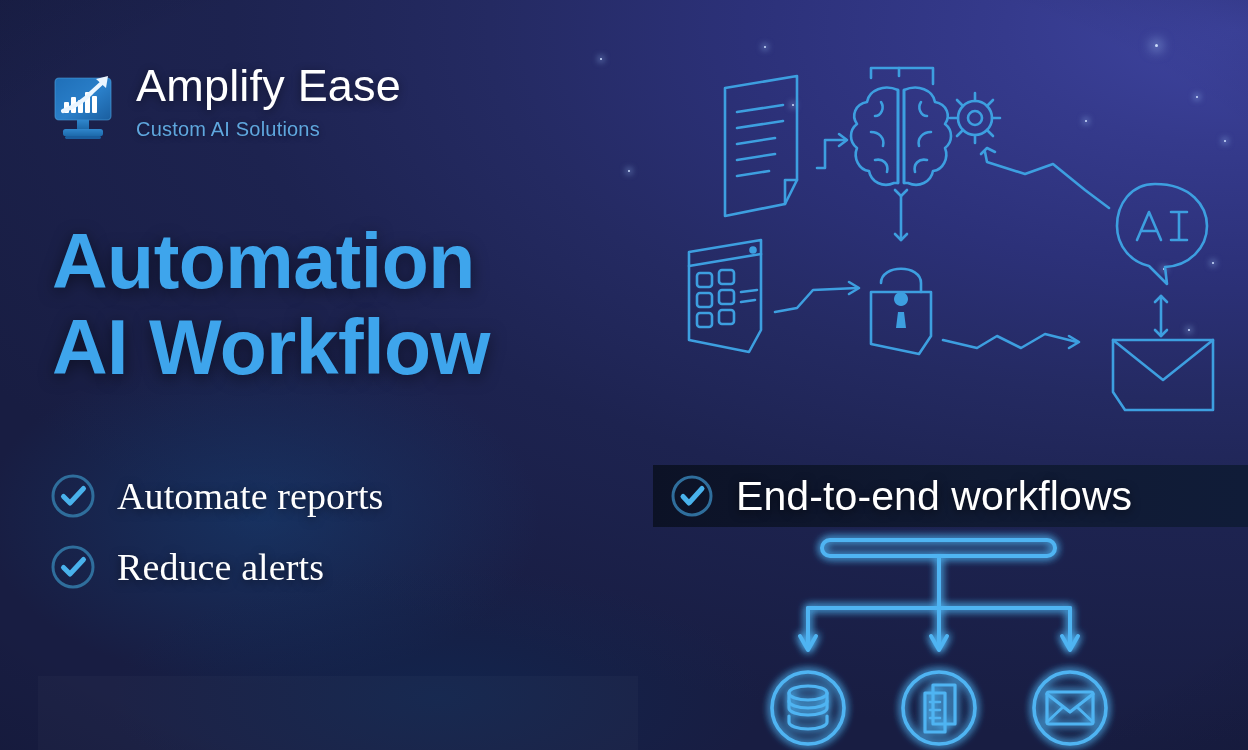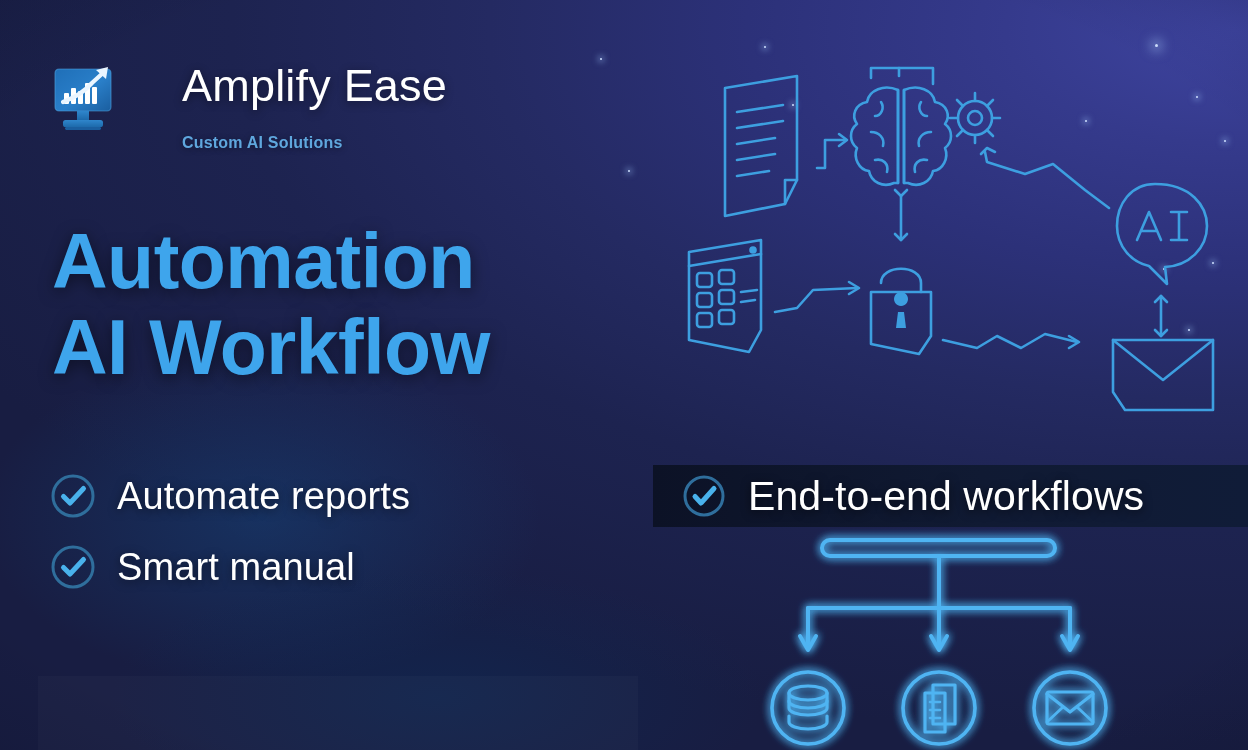--- a/index.html
+++ b/index.html
@@ -52,31 +52,31 @@
     position:absolute; border-radius:50%;
     background:#cfe0ff;
     box-shadow:0 0 6px 2px rgba(160,200,255,.55);
     pointer-events:none;
   }
   .star.big { box-shadow:0 0 12px 4px rgba(170,205,255,.6); }
 
   
   .left { position:absolute; left:0; top:0; width:640px; height:750px; }
 
-  .brand { position:absolute; left:52px; top:60px; display:flex; align-items:flex-start;gap:46px; }
+  .brand { position:absolute; left:52px; top:60px; display:flex; align-items:flex-end; }
   .brand-mark { width:68px; height:72px; flex:0 0 auto; margin-top:4px; }
   .brand-text { margin-left:16px; }
   .brand-name {
     font-size:45px; line-height:52px; font-weight:400; color:#ffffff;
     letter-spacing:.2px;
     text-shadow:0 2px 10px rgba(0,0,0,.45);
   }
   .brand-tag {
-    font-size:16px; line-height:32px; font-weight:700; color:#5fa7de;
-    letter-spacing:.2px; margin-top:15px;
+    font-size:20px; line-height:32px; font-weight:400; color:#5fa7de;
+    letter-spacing:.2px; margin-top:1px;
     text-shadow:0 1px 6px rgba(0,0,0,.4);
   }
 
   .headline {
     position:absolute; left:52px; top:218px;
     font-size:77px; line-height:86px; font-weight:700;
     color:#3ea5ec; letter-spacing:-.5px;
     text-shadow:0 3px 16px rgba(0,0,0,.5);
   }
   .headline .hl-line { display:block; white-space:nowrap; }
@@ -91,21 +91,21 @@
     text-shadow:0 2px 10px rgba(0,0,0,.5);
   }
 
   
   .right { position:absolute; left:640px; top:0; width:608px; height:750px; }
   .flow-top { position:absolute; left:45px; top:40px; width:565px; height:400px; }
 
   .banner {
     position:absolute; left:13px; top:465px; width:595px; height:62px;
     background:linear-gradient(90deg, #0c1226 0%, #101a33 55%, #101c38 100%);
-    display:flex; align-items:center; padding-left:29px;
+    display:flex; align-items:center; padding-left:17px;
   }
   .banner .chk { width:44px; height:44px; }
   .banner-label {
     margin-left:22px;
     font-size:41px; line-height:46px; font-weight:400; color:#ffffff;
     letter-spacing:.1px; white-space:nowrap;
     text-shadow:0 2px 10px rgba(0,0,0,.6);
   }
 
   .flow-bottom { position:absolute; left:110px; top:532px; width:400px; height:218px; }
@@ -174,40 +174,40 @@
         <div class="brand-name">Amplify Ease</div>
         <div class="brand-tag">Custom AI Solutions</div>
       </div>
     </div>
 
     <h1 class="headline">
       <span class="hl-line">Automation</span>
       <span class="hl-line">AI Workflow</span>
     </h1>
 
-    <ul class="bullets" style="list-style:none;">
+    <ul class="bullets" style="list-style:none;font-family:Liberation Serif, serif;">
 
       <li class="bullet">
         <span class="chk">
           <svg viewBox="0 0 46 46" width="46" height="46">
             <circle cx="23" cy="23" r="20" fill="none" stroke="#2f6e9c" stroke-width="3"></circle>
             <path d="M13.5 23.5 L20 30 L33.5 15.5" fill="none" stroke="#49b2ec" stroke-width="5" stroke-linecap="round" stroke-linejoin="round"></path>
           </svg>
         </span>
         <span class="bullet-label">Automate reports</span>
       </li>
 
       <li class="bullet">
         <span class="chk">
           <svg viewBox="0 0 46 46" width="46" height="46">
             <circle cx="23" cy="23" r="20" fill="none" stroke="#2f6e9c" stroke-width="3"></circle>
             <path d="M13.5 23.5 L20 30 L33.5 15.5" fill="none" stroke="#49b2ec" stroke-width="5" stroke-linecap="round" stroke-linejoin="round"></path>
           </svg>
         </span>
-        <span class="bullet-label">Smart manual</span>
+        <span class="bullet-label">Reduce alerts</span>
       </li>
 
 
     </ul>
   </div>
 
   <div class="right">
 
     <div class="flow-top">
       <svg viewBox="0 0 565 400" width="565" height="400">

